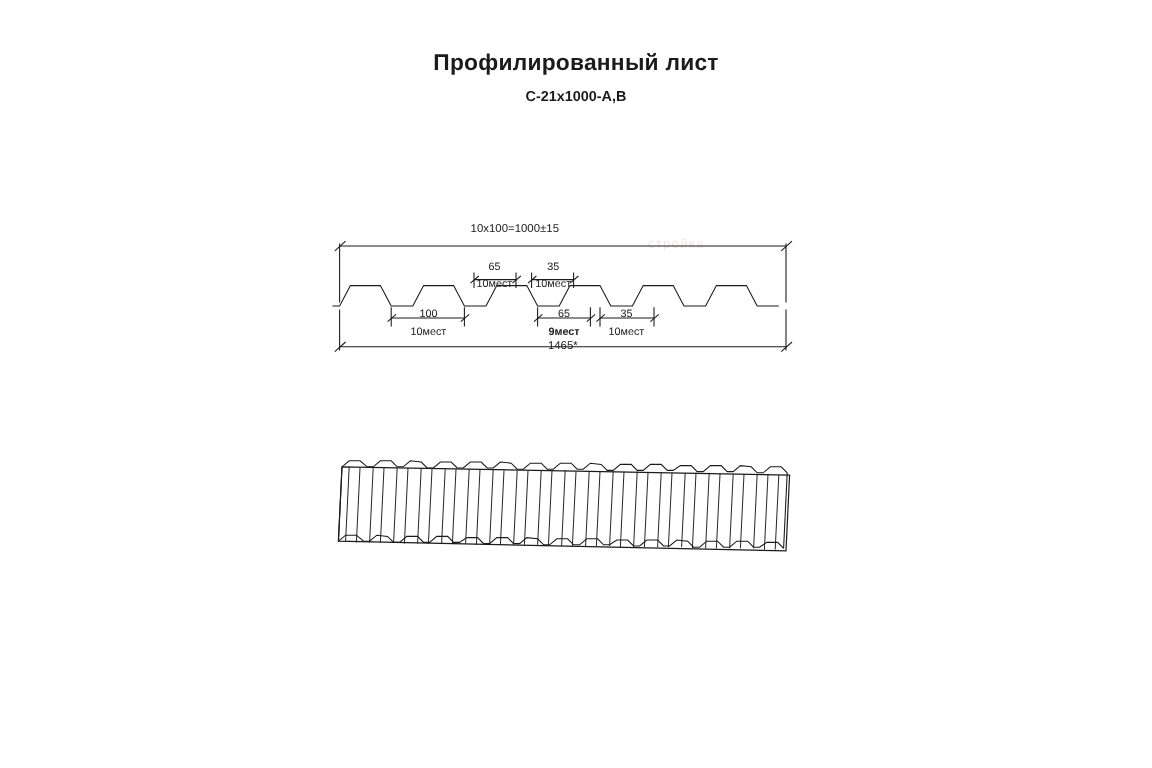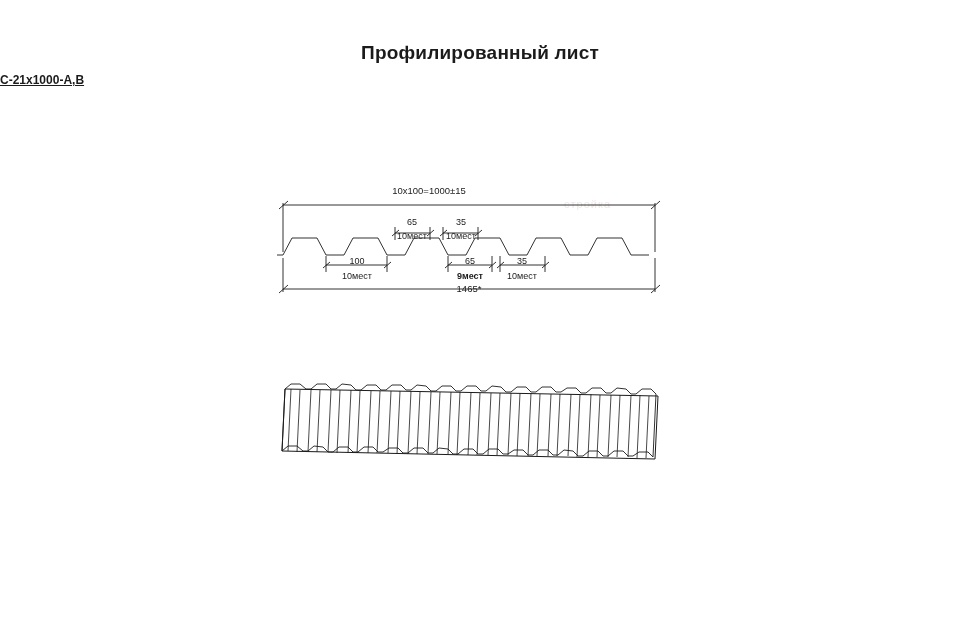--- a/index.html
+++ b/index.html
@@ -28,25 +28,24 @@
     font-size: 19px;
     font-weight: bold;
     letter-spacing: 0.2px;
     color: #1b1b1b;
   }
   .subtitle {
     position: absolute;
     left: 0;
     right: 0;
     top: 73px;
-    text-align: left;
+    text-align: center;
     font-size: 12px;
     font-weight: bold;
     color: #1b1b1b;
-    text-decoration: underline;
   }
   .drawing {
     position: absolute;
     left: 0;
     top: 0;
     width: 960px;
     height: 640px;
   }
   .dim-label {
     position: absolute;
@@ -61,21 +60,20 @@
     text-align: right;
   }
   .watermark {
     position: absolute;
     left: 540px;
     top: 198px;
     font-size: 11px;
     color: #efe7e7;
     letter-spacing: 1px;
     user-select: none;
-    margin-left: 24px;
   }
 </style>
 </head>
 <body>
 
 <div id="page">
 
   <div class="title">Профилированный лист</div>
   <div class="subtitle">С-21х1000-А,В</div>
 

